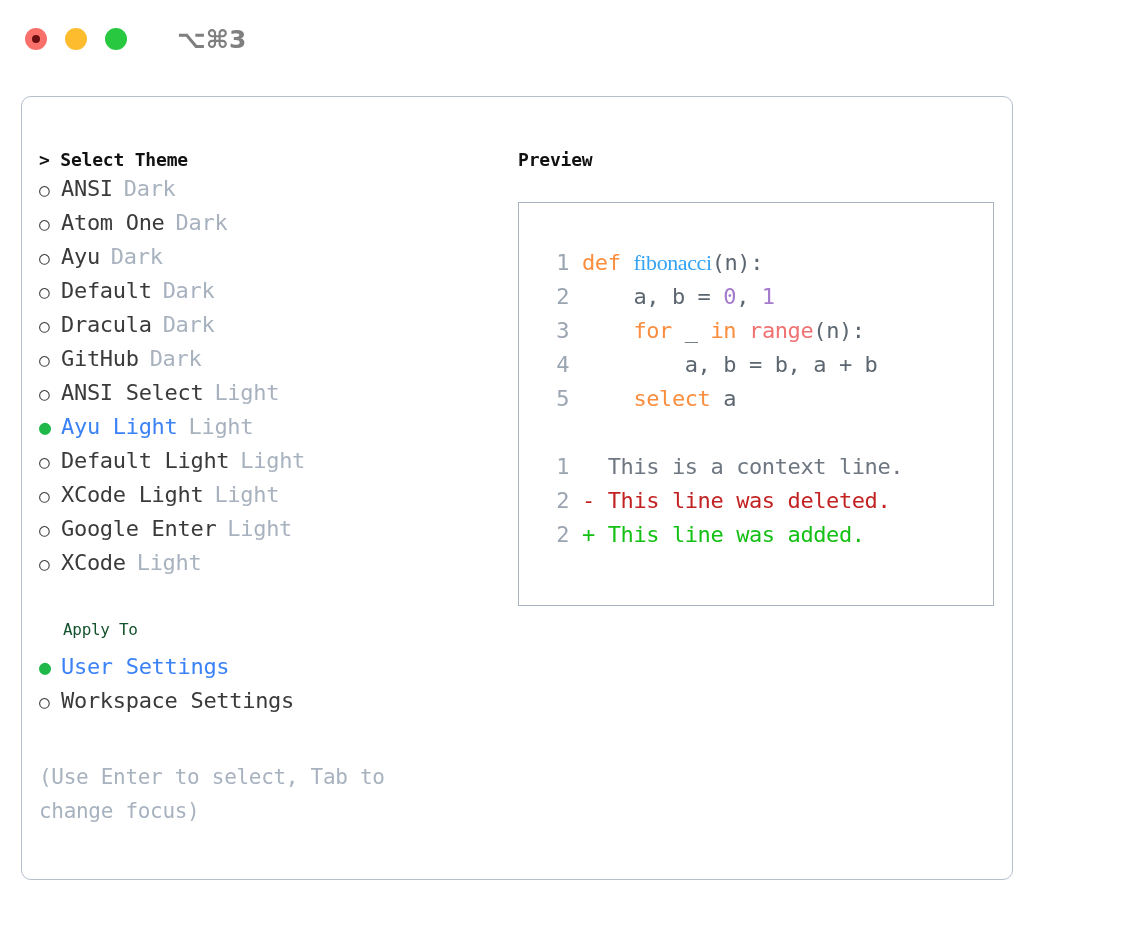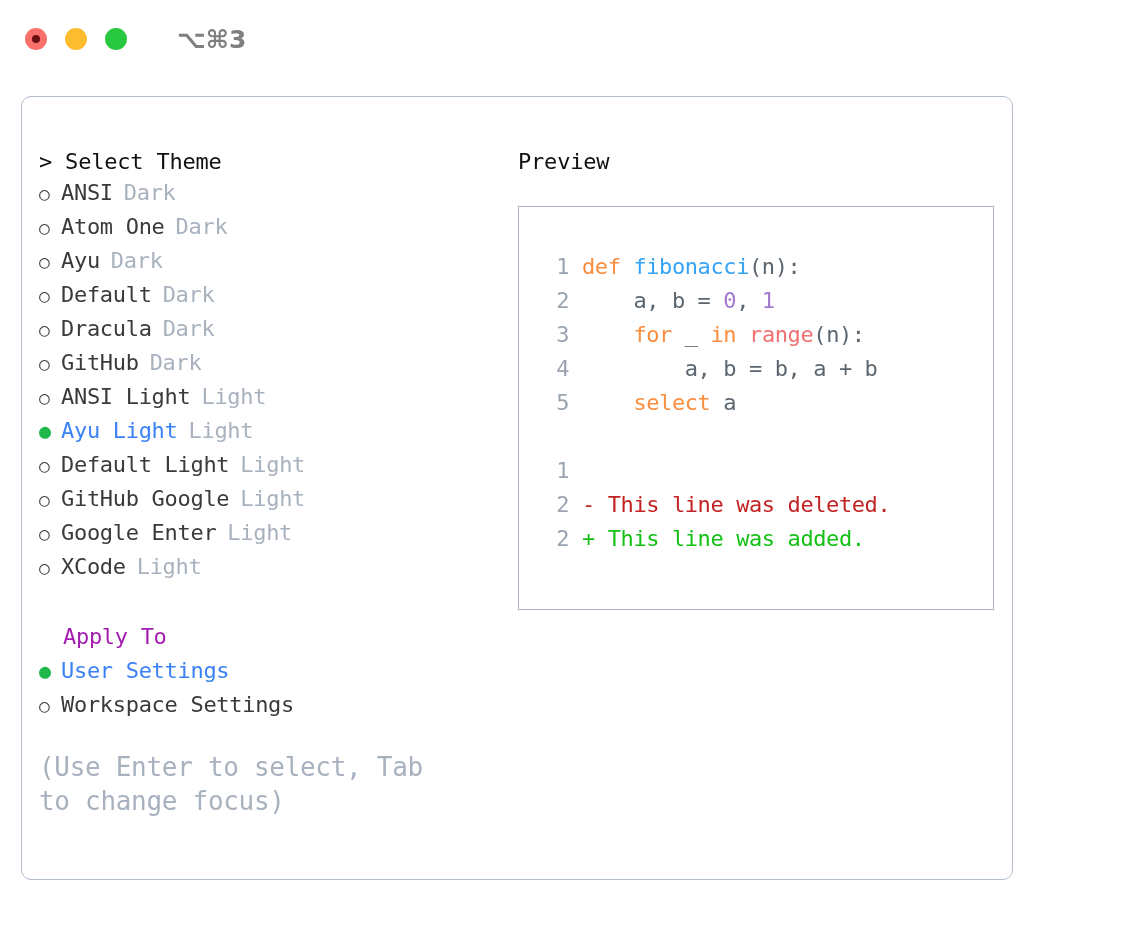--- a/index.html
+++ b/index.html
@@ -88,22 +88,22 @@
 
   
   .left-col {
     position: absolute;
     left: 17px;
     top: 52px;
     width: 440px;
   }
 
   .panel-title {
-    font-size: 22px;
-    font-weight: normal;
+    font-size: 18px;
+    font-weight: bold;
     color: #111111;
     letter-spacing: -0.2px;
     white-space: pre;
     margin-bottom: 6px;
   }
 
   .opt-row {
     display: flex;
     align-items: baseline;
     height: 34px;
@@ -122,31 +122,31 @@
   .opt-label { color: #3a3a3a; }
   .opt-row.selected .opt-label { color: #3b82f6; }
   .opt-tag {
     color: #a8b2bf;
     margin-left: 11px;
   }
 
   .section-gap { height: 36px; }
 
   .section-head {
-    font-size: 22px;
-    color: #a21caf;
+    font-size: 16px;
+    color: #14532d;
     padding-left: 24px;
     letter-spacing: -0.3px;
     height: 34px;
     white-space: pre;
   }
 
   .hint {
-    margin-top: 24px;
-    font-size: 26px;
+    margin-top: 38px;
+    font-size: 21px;
     color: #a8b2bf;
     line-height: 34px;
     width: 410px;
     letter-spacing: -0.3px;
   }
 
   
   .right-col {
     position: absolute;
     left: 479px;
@@ -176,21 +176,21 @@
   .lineno {
     width: 32px;
     flex: 0 0 32px;
     text-align: right;
     color: #9aa5b1;
     margin-right: 13px;
   }
   .blank-line { height: 34px; }
 
   .tok-kw   { color: #fa8d3e; }
-  .tok-fn   { color: #35a3f5; }
+  .tok-fn   { color: #35a3f5; font-family: Liberation Serif, serif; }
   .tok-num  { color: #a37acc; }
   .tok-call { color: #f07171; }
   .tok-pun  { color: #5c6670; }
 
   .diff-del { color: #c32222; }
   .diff-add { color: #14c014; }
   .diff-ctx { color: #6e7781; }
 </style>
 </head>
 <body>
@@ -239,36 +239,36 @@
             <span class="opt-label">Dracula</span>
             <span class="opt-tag">Dark</span>
           </div>
           <div class="opt-row">
             <span class="bullet">○</span>
             <span class="opt-label">GitHub</span>
             <span class="opt-tag">Dark</span>
           </div>
           <div class="opt-row">
             <span class="bullet">○</span>
-            <span class="opt-label">ANSI Light</span>
+            <span class="opt-label">ANSI Select</span>
             <span class="opt-tag">Light</span>
           </div>
           <div class="opt-row selected">
             <span class="bullet sel">●</span>
             <span class="opt-label">Ayu Light</span>
             <span class="opt-tag">Light</span>
           </div>
           <div class="opt-row">
             <span class="bullet">○</span>
             <span class="opt-label">Default Light</span>
             <span class="opt-tag">Light</span>
           </div>
           <div class="opt-row">
             <span class="bullet">○</span>
-            <span class="opt-label">GitHub Google</span>
+            <span class="opt-label">XCode Light</span>
             <span class="opt-tag">Light</span>
           </div>
           <div class="opt-row">
             <span class="bullet">○</span>
             <span class="opt-label">Google Enter</span>
             <span class="opt-tag">Light</span>
           </div>
           <div class="opt-row">
             <span class="bullet">○</span>
             <span class="opt-label">XCode</span>
@@ -334,20 +334,21 @@
               <span class="tok-pun"> a</span>
             </div>
           </div>
 
           <div class="blank-line"></div>
 
           <div>
             <div class="code-line">
               <span class="lineno">1</span>
               <span class="diff-ctx">  </span>
+              <span class="diff-ctx">This is a context line.</span>
             </div>
             <div class="code-line">
               <span class="lineno">2</span>
               <span class="diff-del">- </span>
               <span class="diff-del">This line was deleted.</span>
             </div>
             <div class="code-line">
               <span class="lineno">2</span>
               <span class="diff-add">+ </span>
               <span class="diff-add">This line was added.</span>

